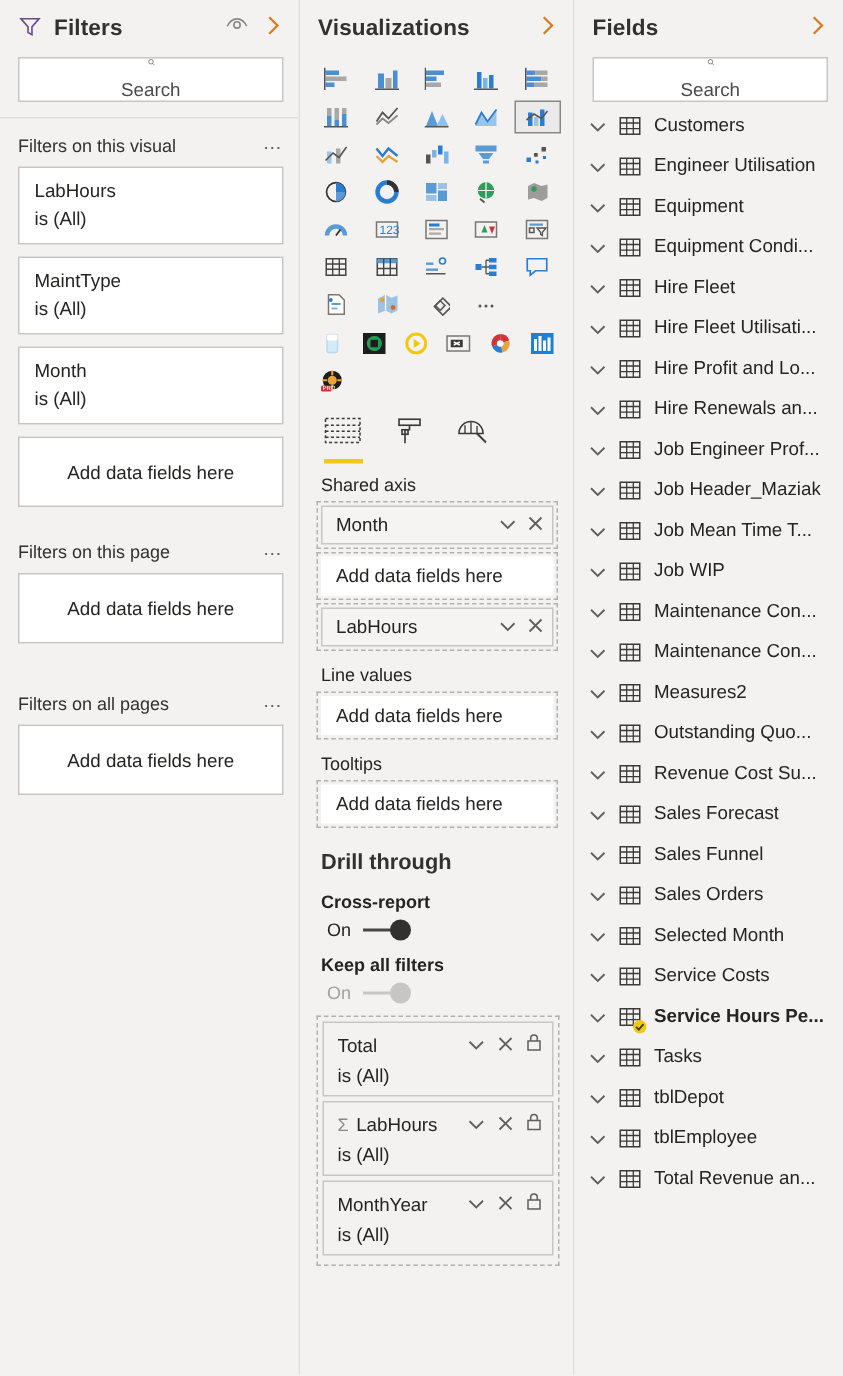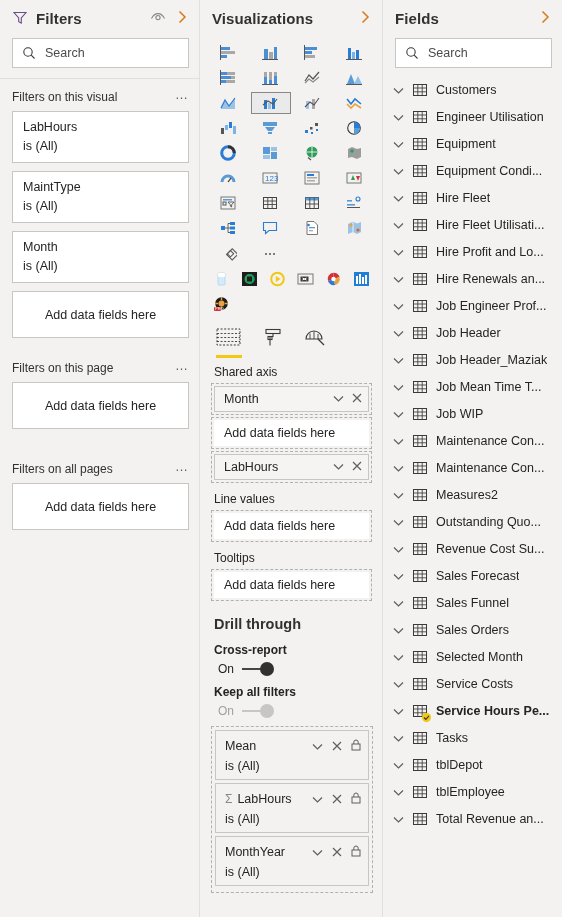--- a/index.html
+++ b/index.html
@@ -26,20 +26,21 @@
   .head-icons { display: flex; align-items: center; gap: 9px; }
   .chev-expand { color: #d67c1c; font-size: 15px; line-height: 1; padding: 0 2px; }
   .eye { color: #605e5c; }
 
   .search-box {
     margin: 2px 10px 0 12px;
     height: 30px; background: #fff;
     border: 1px solid #c8c6c4;
     display: flex; align-items: center; gap: 9px;
     padding: 0 9px;
+    flex-direction: column;
   }
   .search-box .ph { font-size: 12.5px; color: #4a4a4a; }
 
   
   #filters-panel { width: 200px; border-right: 1px solid #e1dfdd; }
   .filters-divider { height: 1px; background: #e1dfdd; margin: 10px 0 0 0; }
   .sec-head {
     display: flex; align-items: flex-start;
     padding: 11px 10px 7px 12px;
   }
@@ -56,21 +57,21 @@
     margin: 0 10px 6px 12px;
     border: 1px solid #c8c6c4; background: #fff;
     height: 47px;
     display: flex; align-items: center; justify-content: center;
     font-size: 12.5px; color: #252423;
   }
 
   
   #viz-panel { width: 183px; border-right: 1px solid #e1dfdd; }
   .viz-grid {
-    display: grid; grid-template-columns: repeat(4, 1fr);
+    display: grid; grid-template-columns: repeat(5, 1fr);
     gap: 3px 2px; padding: 6px 8px 2px 9px;
   }
   .viz-ic {
     height: 22px; display: flex; align-items: center; justify-content: center;
     border: 1px solid transparent;
   }
   .viz-ic.sel { border: 1px solid #8a8886; background: #eaeaea; }
   .viz-ic svg { display: block; }
 
   .custom-row {
@@ -128,21 +129,21 @@
   .dcard .top { display: flex; align-items: center; }
   .dcard .dn { flex: 1; font-size: 12.5px; color: #252423; }
   .dcard .sig { color: #8a8886; margin-right: 5px; font-size: 12px; }
   .dcard .dacts { display: flex; align-items: center; gap: 9px; color: #605e5c; }
   .dcard .dv { font-size: 12.5px; color: #252423; margin-top: 4px; }
 
   
   #fields-panel { width: 179px; }
   .field-list { padding-top: 8px; }
   .field-row {
-    display: flex; align-items: center; gap: 8px;
+    display: flex; align-items: flex-start; gap: 8px;
     padding: 0 8px 0 10px; height: 27px;
   }
   .field-row .fl {
     font-size: 12.5px; color: #252423;
     white-space: nowrap; overflow: hidden;
   }
   .field-row.active .fl { font-weight: bold; }
   .tbl-ic { position: relative; width: 16px; height: 16px; flex: 0 0 16px; }
   .badge {
     position: absolute; right: -3px; bottom: -3px;
@@ -637,21 +638,21 @@
       <span class="tlbl">On</span>
       <span class="switch">
           <span class="track"></span>
           <span class="knob"></span>
         </span>
     </div>
 
     <div class="drill-wells">
       <div class="dcard">
         <div class="top">
-          <span class="dn">Mean</span>
+          <span class="dn">Total</span>
           <span class="dacts">
             <span><svg width="11" height="8">
                   <path d="M1 1.5L5.5 6 10 1.5" fill="none" stroke="#605e5c" stroke-width="1.2"></path>
                 </svg></span>
             <span><svg width="10" height="10">
                   <path d="M1 1l8 8M9 1l-8 8" stroke="#605e5c" stroke-width="1.2"></path>
                 </svg></span>
             <span><svg width="10" height="12">
                   <rect x="1" y="5" width="8" height="6" fill="none" stroke="#605e5c" stroke-width="1"></rect>
                   <path d="M2.8 5V3.2a2.2 2.2 0 0 1 4.4 0V5" fill="none" stroke="#605e5c" stroke-width="1"></path>
@@ -808,30 +809,20 @@
           <span class="fl">Job Engineer Prof...</span>
         </div>
         <div class="field-row">
           <span class="chev-d"><svg width="11" height="8">
               <path d="M1 1.5L5.5 6 10 1.5" fill="none" stroke="#605e5c" stroke-width="1.2"></path>
             </svg></span>
           <span class="tbl-ic"><svg width="16" height="16">
               <rect x="1.5" y="2.5" width="13" height="11" fill="none" stroke="#3b3a39" stroke-width="1"></rect>
               <path d="M1.5 6h13M1.5 9.8h13M5.8 2.5v11M10.2 2.5v11" stroke="#3b3a39" stroke-width=".85"></path>
             </svg></span>
-          <span class="fl">Job Header</span>
-        </div>
-        <div class="field-row">
-          <span class="chev-d"><svg width="11" height="8">
-              <path d="M1 1.5L5.5 6 10 1.5" fill="none" stroke="#605e5c" stroke-width="1.2"></path>
-            </svg></span>
-          <span class="tbl-ic"><svg width="16" height="16">
-              <rect x="1.5" y="2.5" width="13" height="11" fill="none" stroke="#3b3a39" stroke-width="1"></rect>
-              <path d="M1.5 6h13M1.5 9.8h13M5.8 2.5v11M10.2 2.5v11" stroke="#3b3a39" stroke-width=".85"></path>
-            </svg></span>
           <span class="fl">Job Header_Maziak</span>
         </div>
         <div class="field-row">
           <span class="chev-d"><svg width="11" height="8">
               <path d="M1 1.5L5.5 6 10 1.5" fill="none" stroke="#605e5c" stroke-width="1.2"></path>
             </svg></span>
           <span class="tbl-ic"><svg width="16" height="16">
               <rect x="1.5" y="2.5" width="13" height="11" fill="none" stroke="#3b3a39" stroke-width="1"></rect>
               <path d="M1.5 6h13M1.5 9.8h13M5.8 2.5v11M10.2 2.5v11" stroke="#3b3a39" stroke-width=".85"></path>
             </svg></span>

